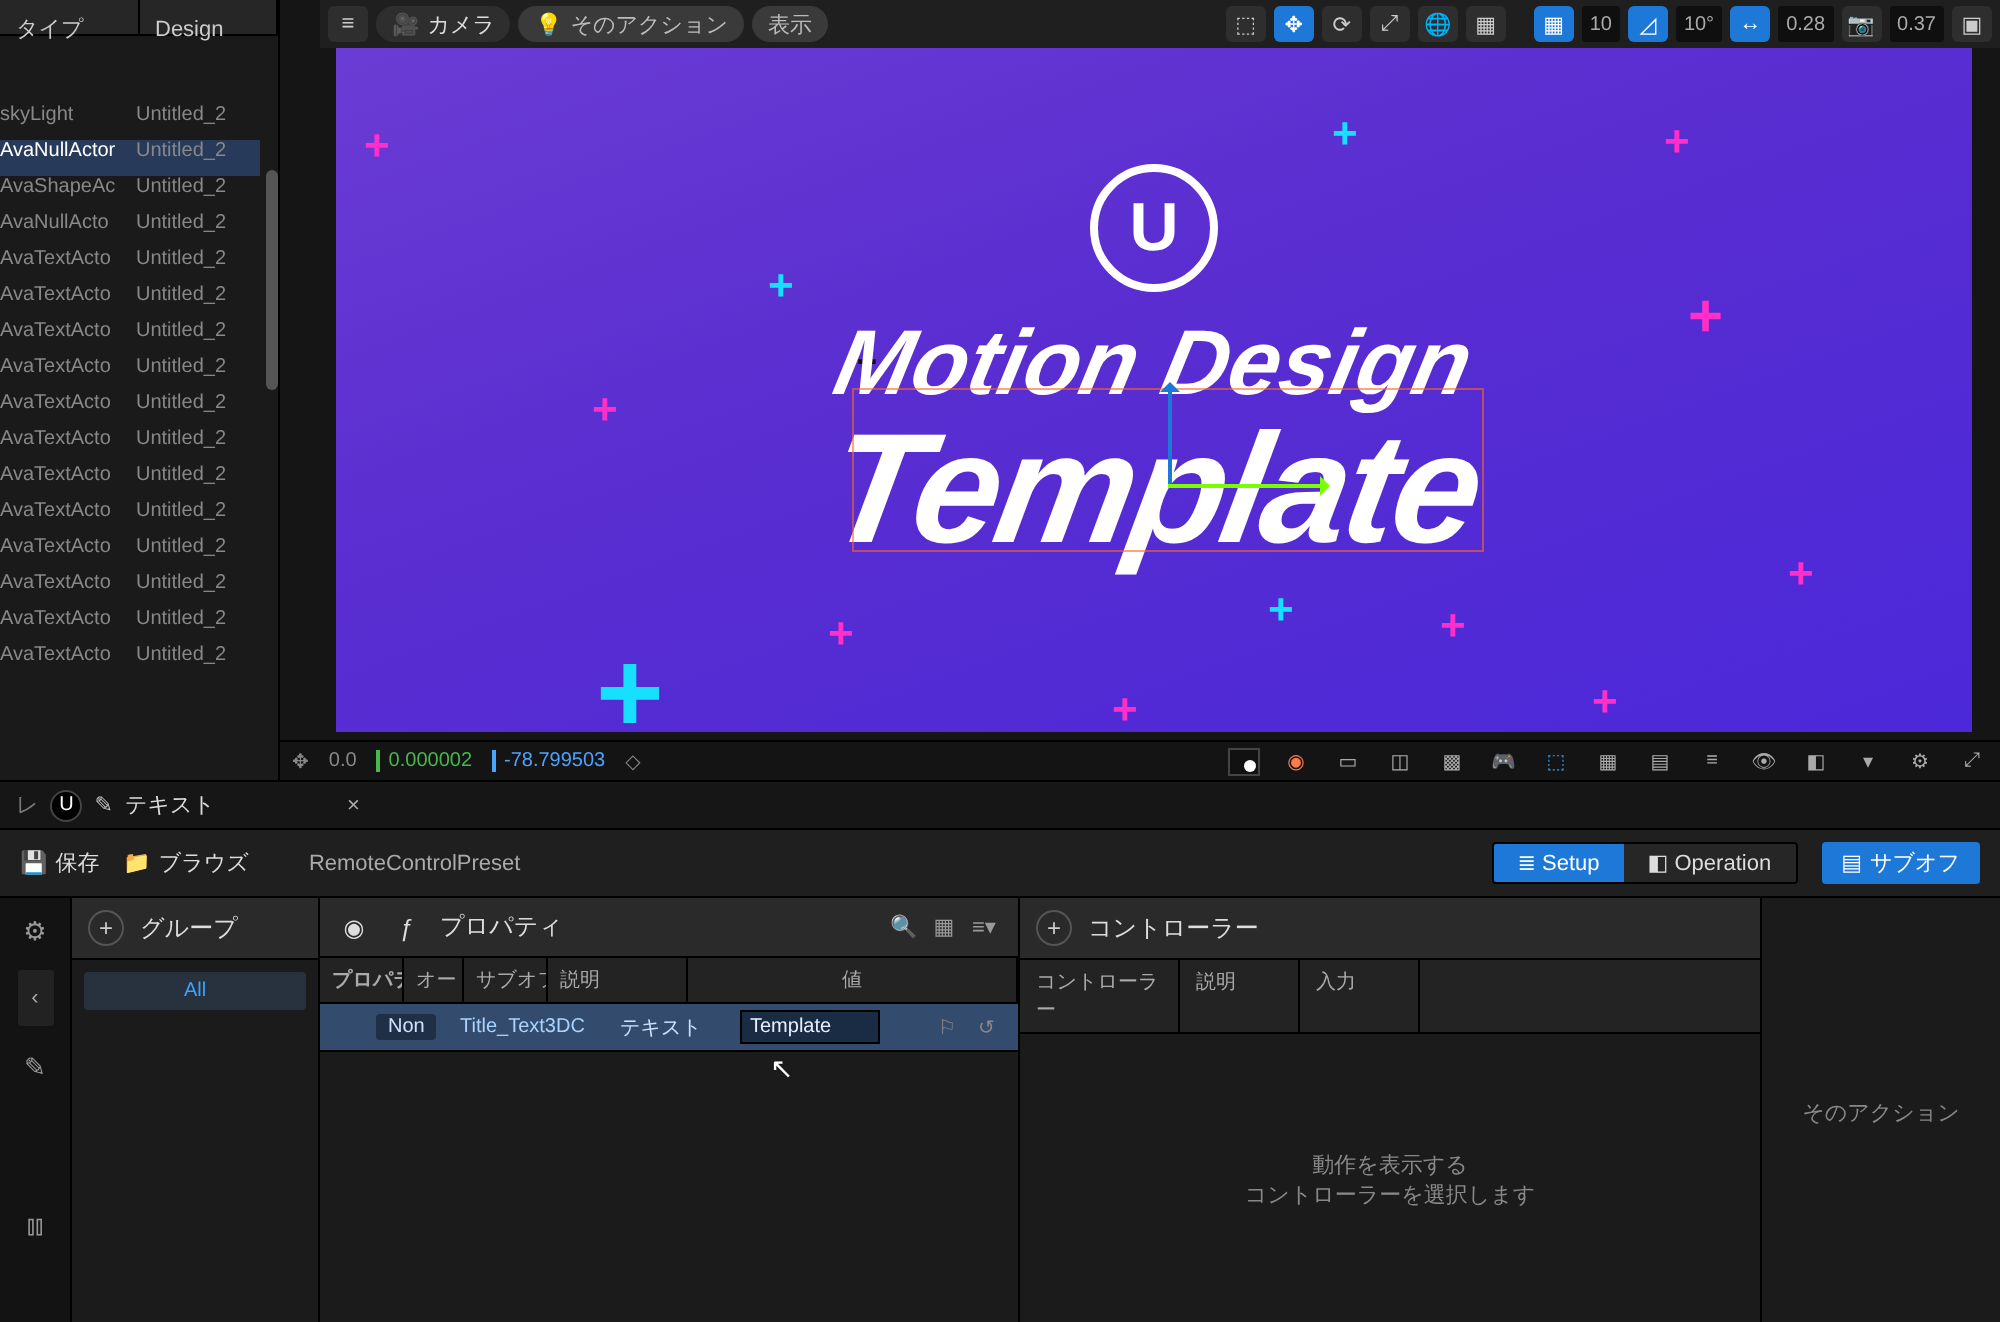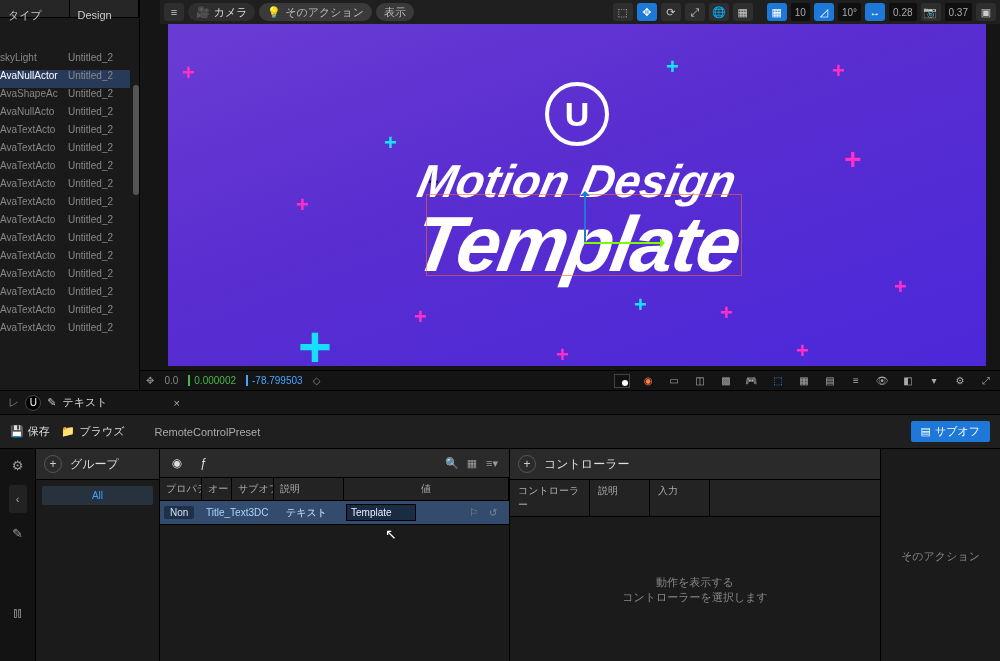--- a/index.html
+++ b/index.html
@@ -278,20 +278,24 @@
     <div class="rc-btn">
       <span>💾</span>
       <span>保存</span>
     </div>
     <div class="rc-btn">
       <span>📁</span>
       <span>ブラウズ</span>
     </div>
     <div class="rc-preset">RemoteControlPreset</div>
     <div class="spacer"></div>
+    <div class="segbtn">
+      <div class="on"><span>≣ </span><span>Setup</span></div>
+      <div><span>◧ </span><span>Operation</span></div>
+    </div>
     <div class="logic">
       <span>▤</span>
       <span>サブオフ</span>
     </div>
   </div>
 
   <div class="rc-body">
     <div class="rc-left">
       <div class="ic">⚙</div>
       <div class="chev">‹</div>
@@ -305,35 +309,36 @@
         <div class="plusbtn">+</div>
         <span>グループ</span>
       </div>
       <div class="all-tab">All</div>
     </div>
 
     <div class="rc-props">
       <div class="panel-hdr">
         <span class="ic">◉</span>
         <span class="ic" style="font-style:italic;">ƒ</span>
+        <span style="flex:1;">プロパティ</span>
         <div class="hdr-right-icons">
           <span class="ic">🔍</span>
           <span class="ic">▦</span>
           <span class="ic">≡▾</span>
         </div>
       </div>
       <div class="colhdr">
-        <div style="width:42px;">プロパテ</div>
+        <div style="width:42px;font-weight:bold;">プロパテ</div>
         <div style="width:30px;">オー</div>
         <div style="width:42px;">サブオフ</div>
         <div style="width:70px;">説明</div>
         <div style="flex:1;text-align:center;">値</div>
       </div>
       <div class="proprow">
-        <div style="width:42px;"><span class="tag">Non</span></div>
+        <div style="width:42px;margin-left:24px;"><span class="tag">Non</span></div>
         <div style="width:80px; color:#aad3ff;">Title_Text3DC</div>
         <div style="width:60px;">テキスト</div>
         <div style="flex:1;"><input value="Template" style=""></div>
         <div class="flag" style="width:20px;">⚐</div>
         <div class="undo" style="width:24px;">↺</div>
       </div>
     </div>
 
     <div class="rc-ctrl">
       <div class="panel-hdr">

